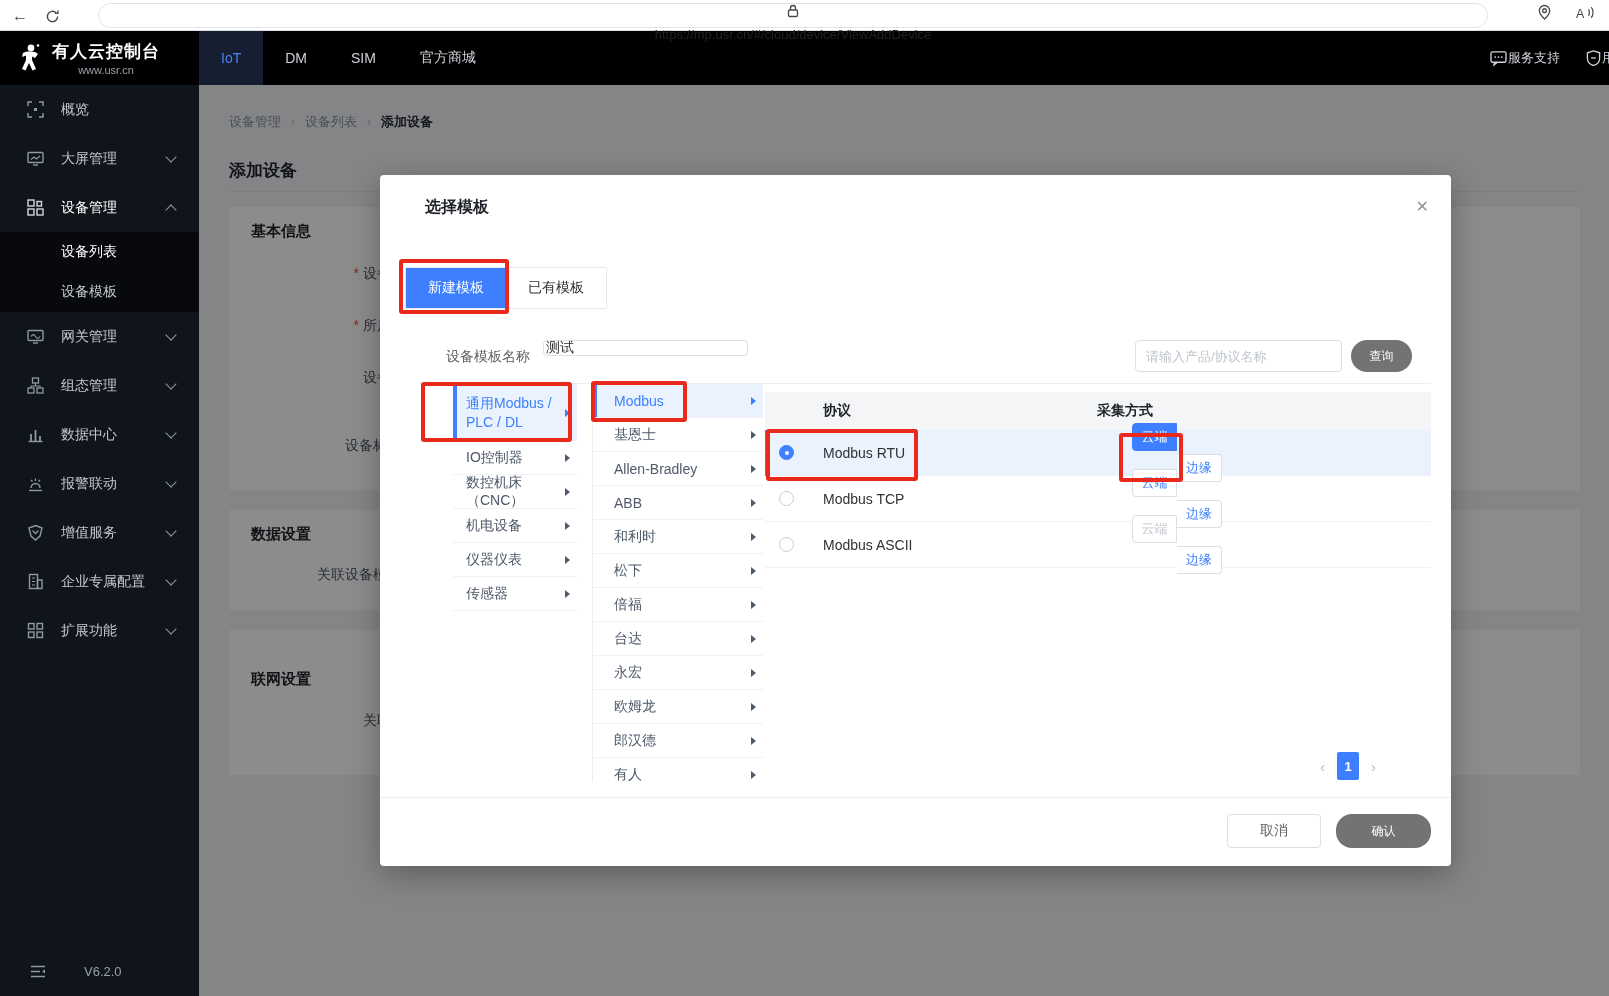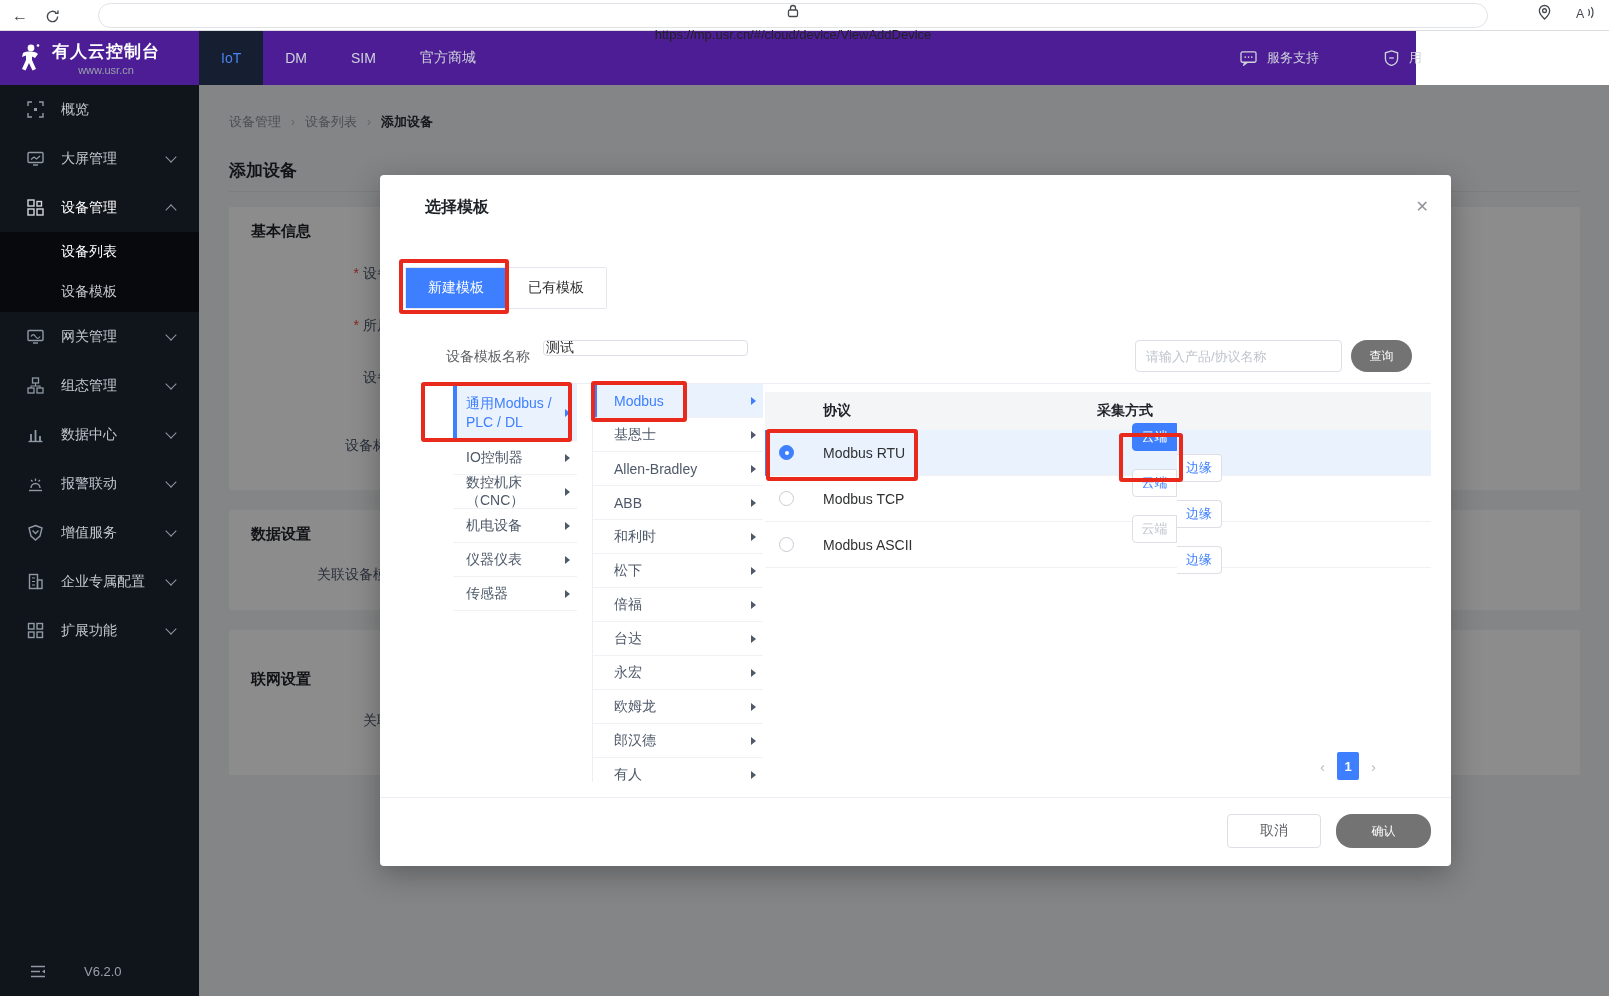--- a/index.html
+++ b/index.html
@@ -8,31 +8,31 @@
   .screen { position:relative; width:1609px; height:996px; background:#fff; overflow:hidden; margin:0 auto; }
 
   
   .browser { position:absolute; left:0; top:0; width:1609px; height:31px; background:#fff; border-bottom:1px solid #dadce0; z-index:40; }
   .b-btn { position:absolute; top:4px; width:24px; height:24px; display:flex; align-items:center; justify-content:center; color:#45494e; font-size:16px; }
   .url-pill { position:absolute; left:98px; top:3px; width:1390px; height:25px; border:1px solid #e0e3e7; border-radius:13px; display:flex; align-items:center; padding:0 12px; color:#202124; font-size:13px; gap:9px;flex-direction:column; }
   .url-pill svg { flex:0 0 auto; }
   .b-right { position:absolute; top:4px; right:14px; display:flex; gap:24px; color:#45494e; align-items:center; }
 
   
-  .apphead { position:absolute; left:0; top:31px; width:1416px; height:54px; background:#4c1d95; z-index:30; }
+  .apphead { position:absolute; left:0; top:31px; width:1609px; height:54px; background:#000000; z-index:30; }
   .logo { position:absolute; left:0; top:0; width:199px; height:54px; display:flex; align-items:center; }
   .logo-man { margin-left:17px; margin-right:9px; }
   .logo-txt { display:flex; flex-direction:column; align-items:center; }
   .logo-title { color:#fff; font-size:17px; font-weight:bold; letter-spacing:1px; }
   .logo-sub { color:#9aa1ab; font-size:11px; margin-top:1px; }
   .nav { position:absolute; left:199px; top:0; height:54px; display:flex; }
   .nav-tab { height:54px; padding:0 22px; display:flex; align-items:center; color:#cfd3da; font-size:14px; cursor:pointer; }
   .nav-tab.active { background:#161f31; color:#4a83f0; }
   .head-right { position:absolute; right:-6px; top:0; height:54px; display:flex; align-items:center; gap:26px; color:#cfd3da; font-size:13px; }
-  .head-right .hr-item { display:flex; align-items:center; gap:10px;margin-left:39px; }
+  .head-right .hr-item { display:flex; align-items:center; gap:1px; }
 
   
   .sidebar { position:absolute; left:0; top:85px; width:199px; height:911px; background:#10141b; z-index:30; }
   .side-item { height:49px; display:flex; align-items:center; padding-left:27px; color:#c3c8cf; font-size:14px; cursor:pointer; position:relative; }
   .side-item .s-icon { width:17px; height:17px; margin-right:17px; flex:0 0 auto; }
   .side-item.active { color:#fff; }
   .chev { position:absolute; right:24px; width:8px; height:8px; border-right:1.5px solid #9099a4; border-bottom:1.5px solid #9099a4; }
   .chev.down { transform:rotate(45deg); margin-top:-4px; }
   .chev.up { transform:rotate(-135deg); margin-top:4px; }
   .submenu { background:#07090d; }

